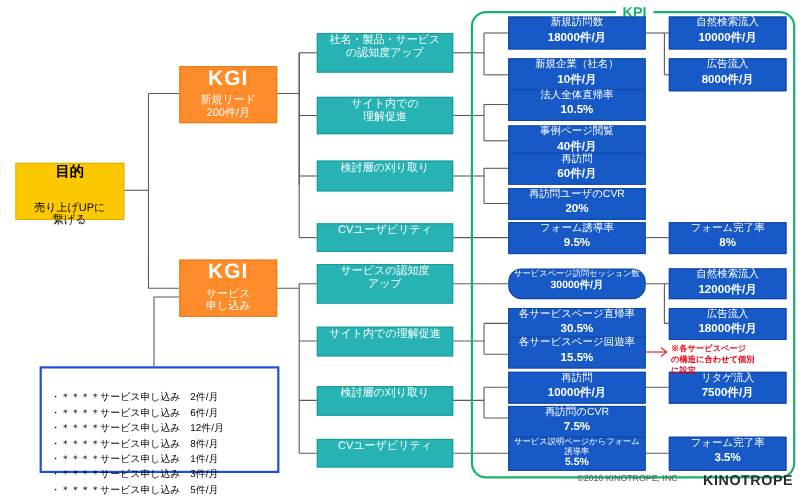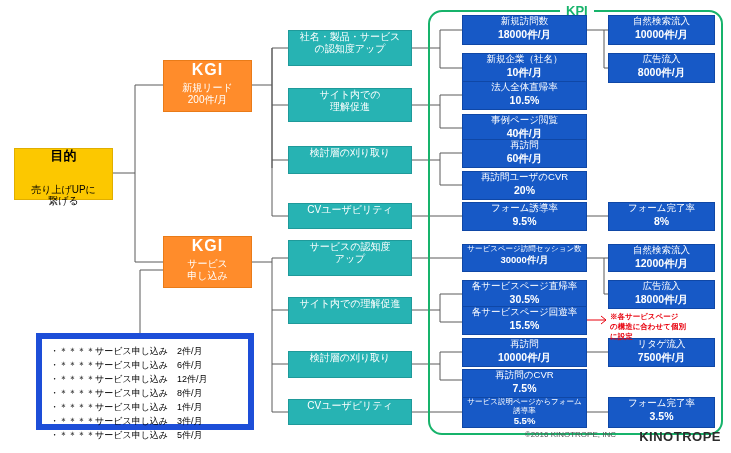--- a/index.html
+++ b/index.html
@@ -43,45 +43,45 @@
     border:1px solid #e0ae00;
   }
   .purpose .t1{font-weight:bold;font-size:13px;color:#000;margin-bottom:20px;}
   .purpose .t2{font-size:10px;color:#000;}
 
   .kgi{
     background:#ff8c2b;
     border:1px solid #e97b18;
     color:#fff;
   }
-  .kgi .t1{font-weight:bold;font-size:16px;margin-bottom:3px;letter-spacing:1px;}
+  .kgi .t1{font-weight:bold;font-size:19px;margin-bottom:3px;letter-spacing:1px;}
   .kgi .t2{font-size:10px;}
 
   .green{
     background:#27b3b3;
     border:1px solid #1f9a9a;
     color:#ffffff;
     font-size:10px;
   }
   .blue{
     background:#1759c6;
     border:1px solid #0f47a6;
     color:#ffffff;
   }
   .blue .l1{font-size:9.5px;margin-bottom:1px;}
   .blue .l2{font-size:10.5px;font-weight:bold;}
   .blue.small .l1{font-size:7.5px;}
   .blue.small .l2{font-size:9.5px;}
 
   .legend{
     position:absolute;
-    border:6px solid #1d4ed8;
+    border:2px solid #1d4ed8;
     background:#ffffff;
     box-sizing:border-box;
-    padding:6px 8px;
+    padding:20px 8px;
   }
   .legend div{font-size:9px;line-height:1.55;color:#000;white-space:pre;}
 
   .note{
     position:absolute;
     color:#e8000d;
     font-size:7.5px;
     line-height:1.3;
     width:86px;
   }
@@ -232,21 +232,21 @@
     <div class="l2">60件/月</div>
   </div>
   <div class="box blue" style="left:462px;top:171px;width:125px;height:29px;">
     <div class="l1">再訪問ユーザのCVR</div>
     <div class="l2">20%</div>
   </div>
   <div class="box blue" style="left:462px;top:202px;width:125px;height:29px;">
     <div class="l1">フォーム誘導率</div>
     <div class="l2">9.5%</div>
   </div>
-  <div class="box blue small" style="left:462px;top:244px;width:125px;height:28px;">
+  <div class="box blue small" style="left:462px;top:244px;width:125px;height:28px;border-radius:12px;">
     <div class="l1">サービスページ訪問セッション数</div>
     <div class="l2">30000件/月</div>
   </div>
   <div class="box blue" style="left:462px;top:280px;width:125px;height:29px;">
     <div class="l1">各サービスページ直帰率</div>
     <div class="l2">30.5%</div>
   </div>
   <div class="box blue" style="left:462px;top:306px;width:125px;height:29px;">
     <div class="l1">各サービスページ回遊率</div>
     <div class="l2">15.5%</div>

